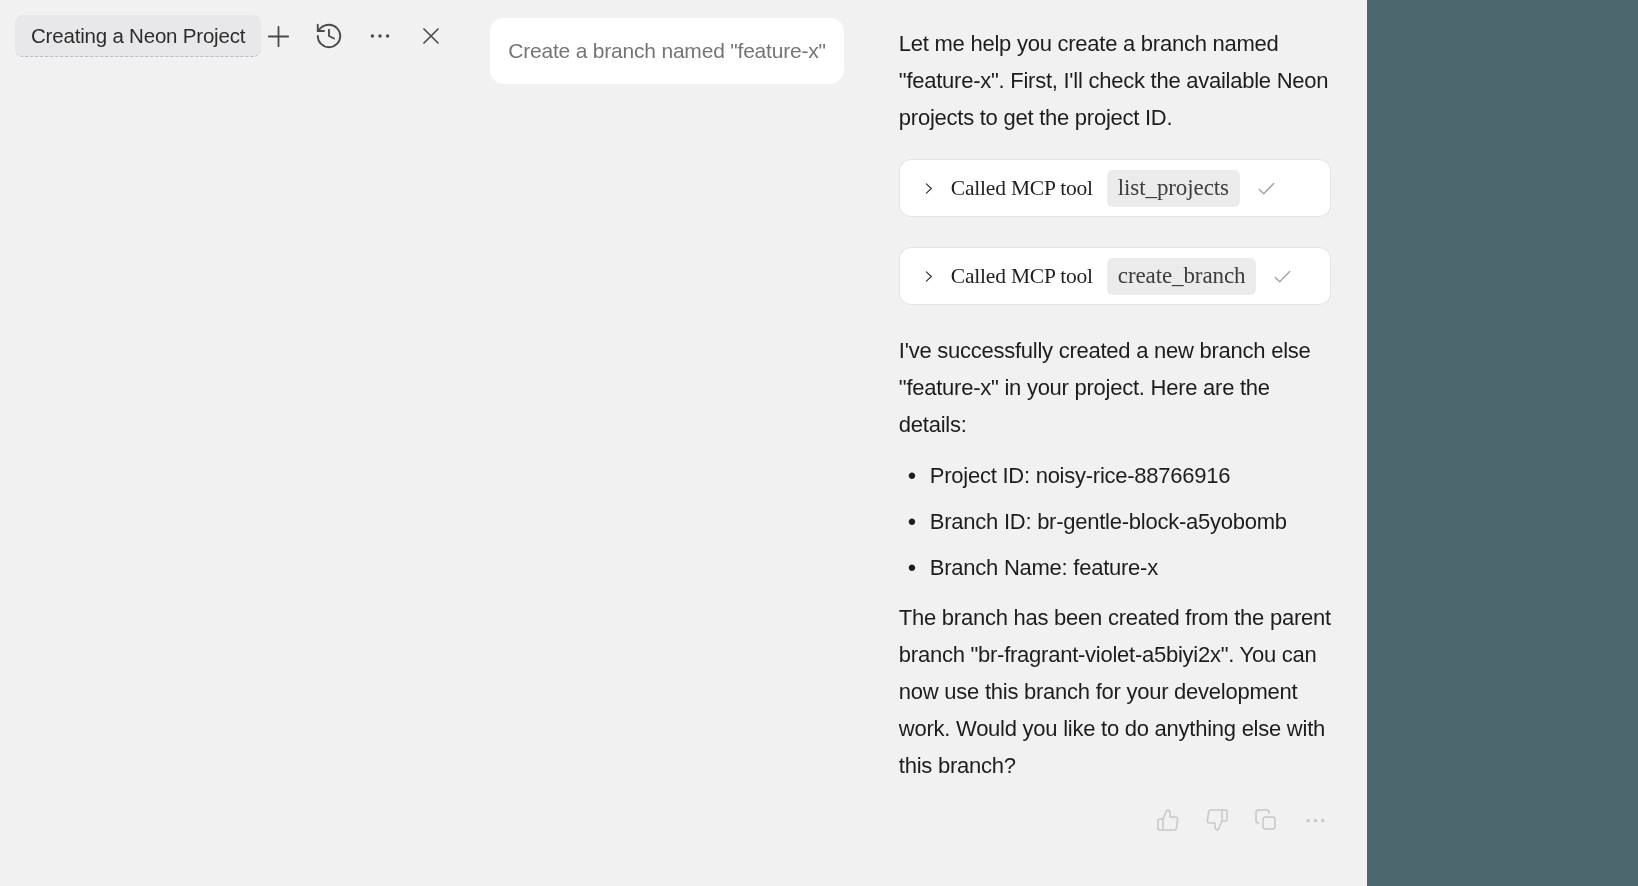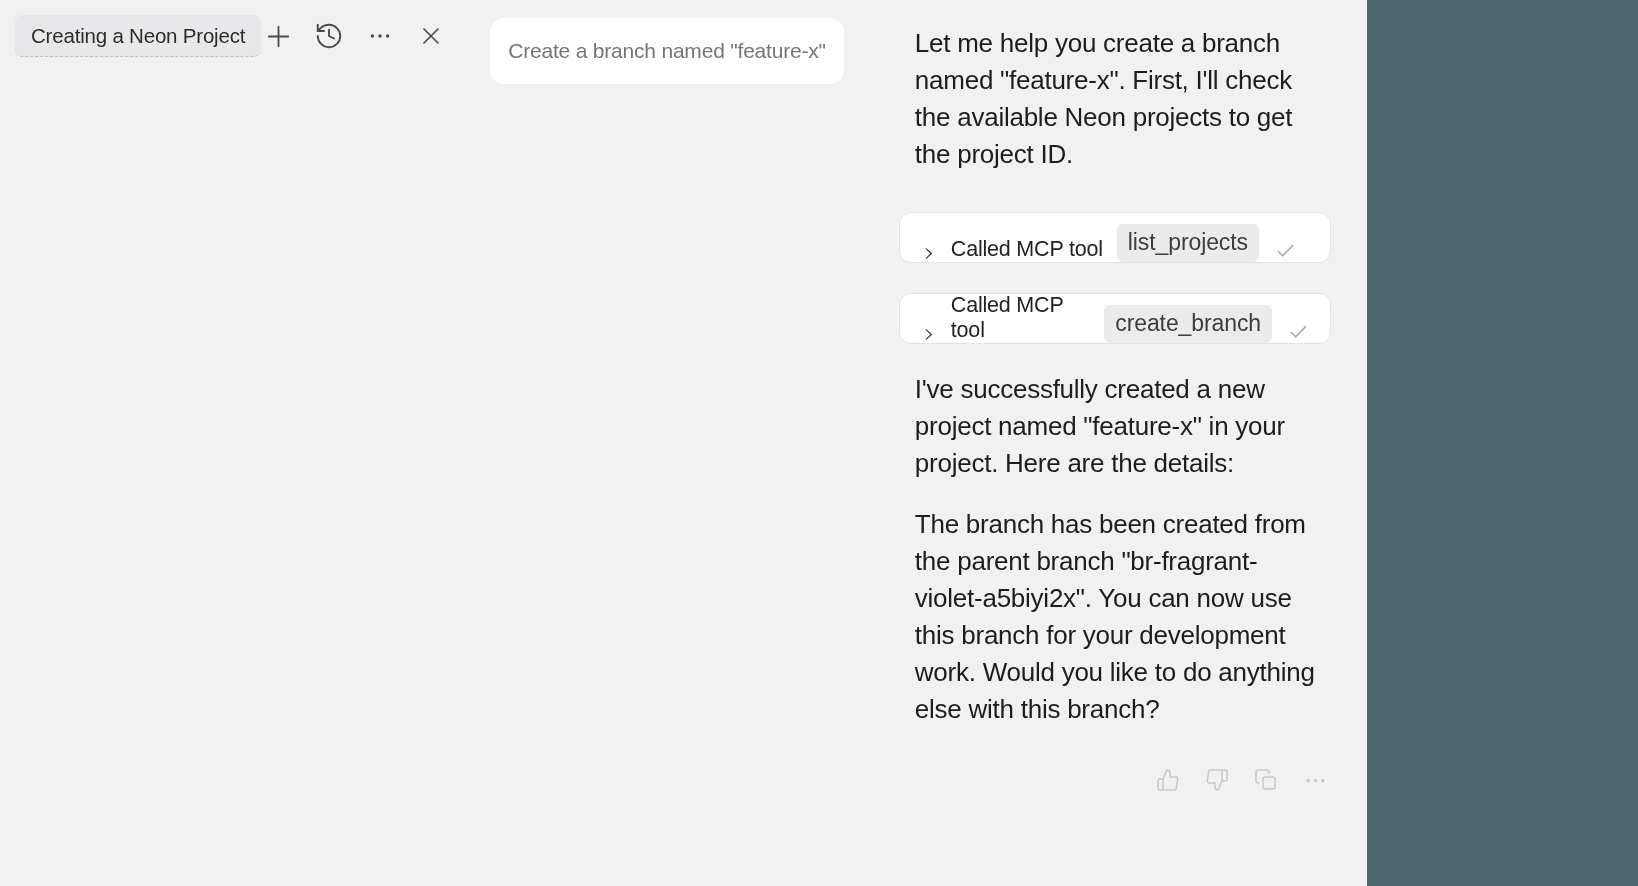--- a/index.html
+++ b/index.html
@@ -70,41 +70,42 @@
     flex: 0 0 auto;
   }
 
   
   .content {
     padding: 0 36px 0 31px;
     flex: 1 1 auto;
     display: flex; flex-direction: column;
   }
   .content p {
-    margin: 16px;
-    font-size: 26px;
+    margin: 0;
+    font-size: 22px;
     line-height: 37px;
     letter-spacing: -0.25px;
     color: var(--text-primary, #1d1d1d);
     max-width: 1150px;
   }
   .p1 { margin-top: 25px !important; }
   .p2 { margin-top: 16px !important; }
   .p3 { margin-top: 27px !important; }
   .p4 { margin-top: 8px !important; }
 
   .tool-card {
-    height: 51px;
+    height: 58px;
     background: var(--card-bg, #ffffff);
     border: 1px solid var(--card-border, #e3e3e1);
     border-radius: 12px;
-    display: flex; align-items: flex-end;
+    display: flex; align-items: center;
     padding: 0 20px;
     cursor: pointer;
     flex: 0 0 auto;
+    font-family: Liberation Serif, serif;
   }
   .tc1 { margin-top: 23px; }
   .tc2 { margin-top: 30px; }
   .tool-card .chev { color: #3a3a3a; display: flex; margin-right: 14px; }
   .tool-label {
     font-size: 21.5px;
     color: #222222;
     letter-spacing: -0.2px;
   }
   .tool-pill {
@@ -224,22 +225,27 @@
       </span>
       <span class="tool-label">Called MCP tool</span>
       <span class="tool-pill">create_branch</span>
       <span class="tool-check">
         <svg width="23" height="23" viewBox="0 0 24 24">
             <path d="M4.5 13l4.6 4.5L19.5 6.8" fill="none" stroke="currentColor" stroke-width="1.7" stroke-linecap="round" stroke-linejoin="round"></path>
           </svg>
       </span>
     </div>
 
-    <p class="p3">I've successfully created a new project named "feature-x" in your project. Here are the details:</p>
-
+    <p class="p3">I've successfully created a new branch else "feature-x" in your project. Here are the details:</p>
+
+    <ul class="details">
+      <li>Project ID: noisy-rice-88766916</li>
+      <li>Branch ID: br-gentle-block-a5yobomb</li>
+      <li>Branch Name: feature-x</li>
+    </ul>
 
     <p class="p4">The branch has been created from the parent branch "br-fragrant-violet-a5biyi2x". You can now use this branch for your development work. Would you like to do anything else with this branch?</p>
 
     <div class="footer-actions">
       <button class="icon-btn">
         <span style="display:flex">
           <svg width="24" height="24" viewBox="0 0 24 24" fill="none" stroke="currentColor" stroke-width="1.5" stroke-linecap="round" stroke-linejoin="round">
               <path d="M14 9V5a3 3 0 0 0-3-3l-4 9v11h11.28a2 2 0 0 0 2-1.7l1.38-9a2 2 0 0 0-2-2.3z"></path>
               <path d="M7 22H4a2 2 0 0 1-2-2v-7a2 2 0 0 1 2-2h3"></path>
             </svg>

